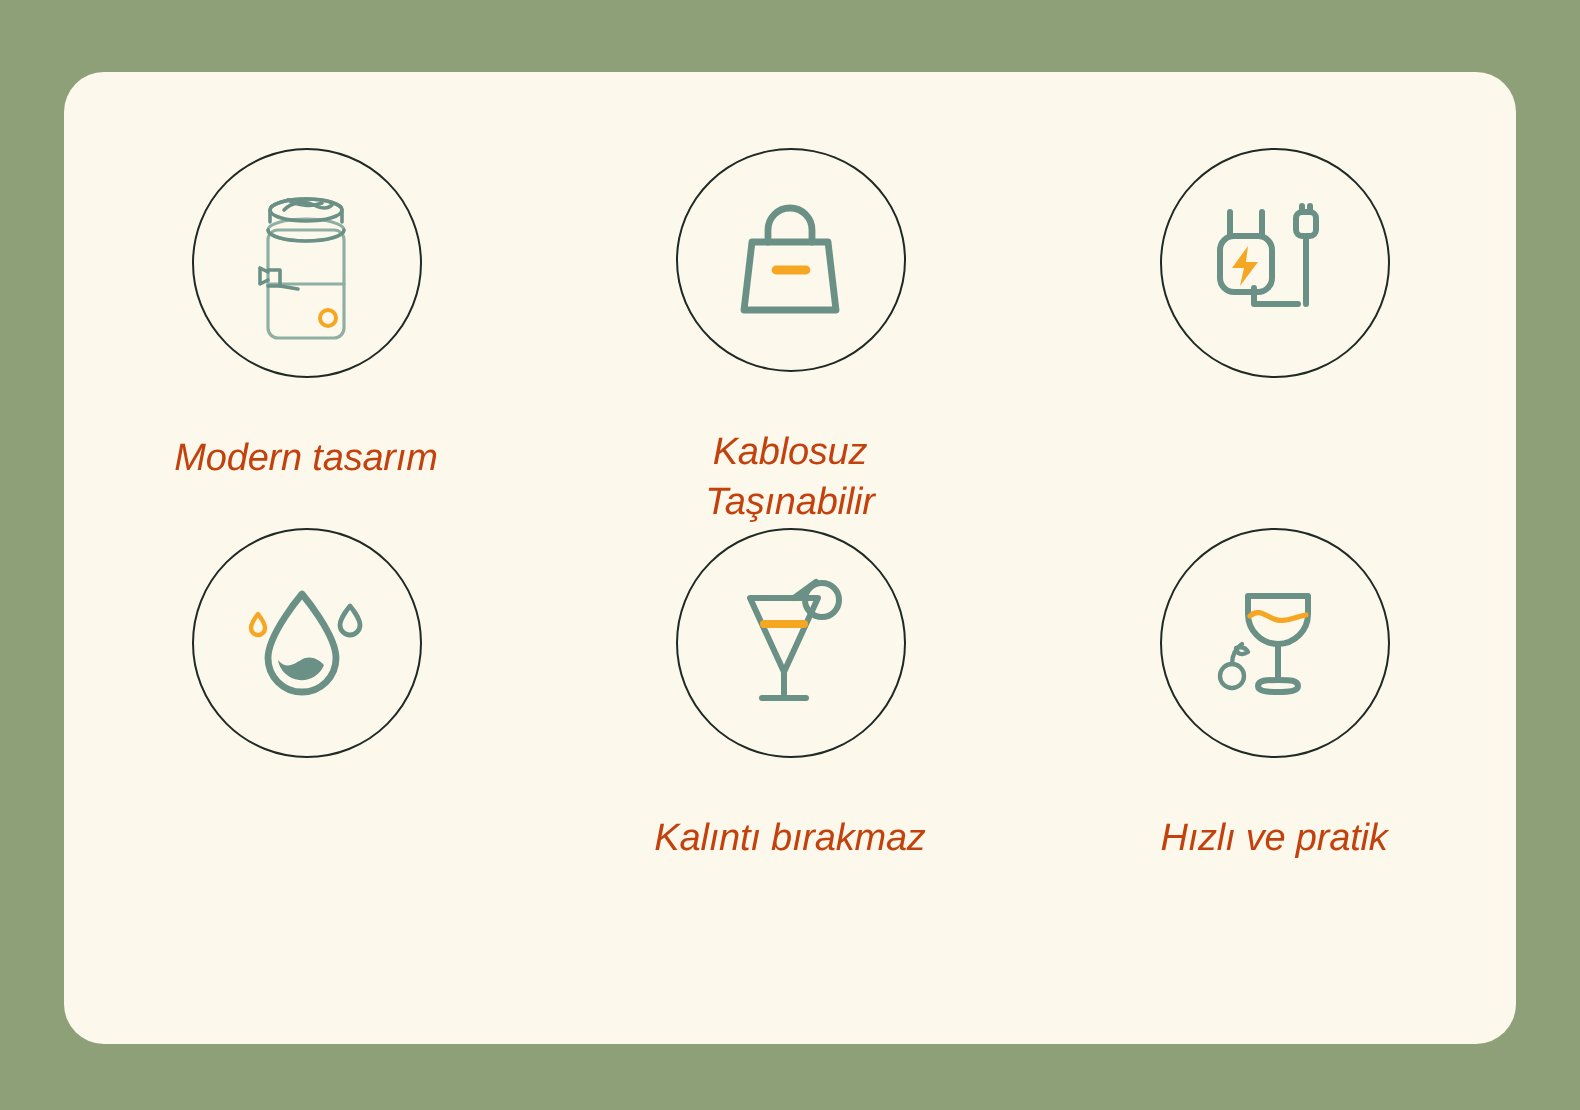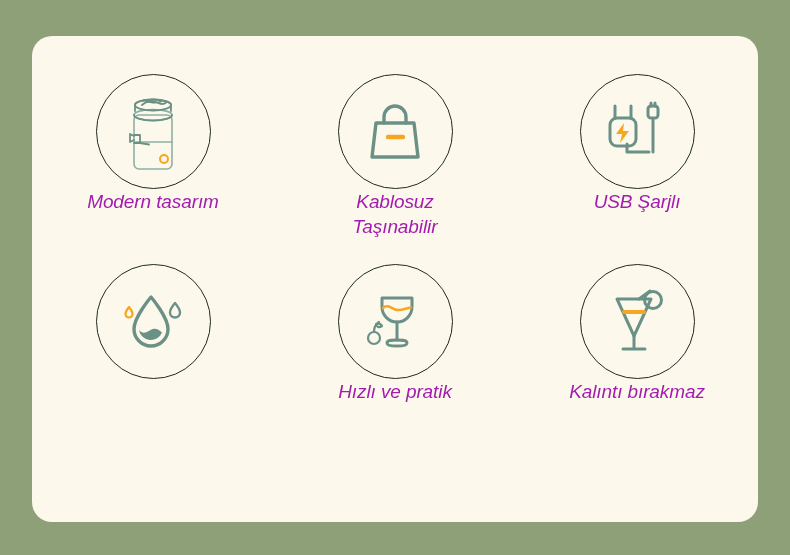--- a/index.html
+++ b/index.html
@@ -51,25 +51,25 @@
     display: flex;
     align-items: center;
     justify-content: center;
     box-sizing: border-box;
     background: transparent;
   }
   .circle svg {
     display: block;
   }
   .caption {
-    margin-top: 0;
+    margin-top: 28px;
     font-style: italic;
     font-size: 19px;
     line-height: 1.32;
-    color: #a21caf;
+    color: #c2410c;
     text-align: center;
     letter-spacing: -0.1px;
     white-space: pre-line;
   }
 </style>
 </head>
 <body>
 
 <div class="stage">
   <div class="card">
@@ -128,34 +128,51 @@
                 <path d="M24 46 v8 h22"></path>
                 <path d="M50 22 v32"></path>
                 <rect x="45" y="8" width="10" height="12" rx="3"></rect>
                 <path d="M48 8 v-3"></path>
                 <path d="M52 8 v-3"></path>
               </g>
               <path d="M21 25 l-8 11 h6 l-2 9 l9 -12 h-6 z" fill="#F5A623"></path>
             </svg>
           </span>
         </div>
-        <div class="caption">USB Şarjlı</div>
       </div>
 
       <div class="feature">
         <div class="circle">
           <span>
             <svg width="66" height="66" viewBox="0 0 66 66" fill="none">
               <path d="M31 8 C31 8 14 28 14 40 a17 17 0 0 0 34 0 C48 28 31 8 31 8 Z" stroke="#6B9187" stroke-width="3.4" fill="none" stroke-linejoin="round"></path>
               <path d="M19 41 c4 5 8 2 11.5 0 c4 -2.4 8 -1 11.5 2.5 a12 12 0 0 1 -23 -2.5 Z" fill="#6B9187"></path>
               <path d="M55 14 c0 0 -5 6 -5 9.5 a5 5 0 0 0 10 0 C60 20 55 14 55 14 Z" stroke="#6B9187" stroke-width="2.4" fill="none" stroke-linejoin="round"></path>
               <path d="M9 18 c0 0 -3.5 4.5 -3.5 7 a3.5 3.5 0 0 0 7 0 C12.5 22.5 9 18 9 18 Z" stroke="#F5A623" stroke-width="2.2" fill="none" stroke-linejoin="round"></path>
             </svg>
           </span>
         </div>
+      </div>
+
+      <div class="feature">
+        <div class="circle">
+          <span>
+            <svg width="64" height="70" viewBox="0 0 64 70" fill="none">
+              <g stroke="#6B9187" stroke-width="3" fill="none" stroke-linecap="round" stroke-linejoin="round">
+                <path d="M12 12 h34 l-17 37 z"></path>
+                <path d="M29 49 v12"></path>
+                <path d="M18 62 h22"></path>
+                <path d="M34 12 L45 4"></path>
+                <circle cx="48" cy="13" r="8.5"></circle>
+              </g>
+              <path d="M19 25 h20" stroke="#F5A623" stroke-width="4" stroke-linecap="round"></path>
+            </svg>
+          </span>
+        </div>
+        <div class="caption">Kalıntı bırakmaz</div>
       </div>
 
       <div class="feature">
         <div class="circle">
           <span>
             <svg width="66" height="68" viewBox="0 0 66 68" fill="none">
               <g stroke="#6B9187" stroke-width="3" fill="none" stroke-linecap="round" stroke-linejoin="round">
                 <path d="M20 10 h30 v9 a15 15 0 0 1 -30 0 z"></path>
                 <path d="M35 34 v18"></path>
                 <path d="M25 55 c0 -3 4 -3 10 -3 s10 0 10 3 c0 2.5 -4 3 -10 3 s-10 -0.5 -10 -3 z"></path>
@@ -165,33 +182,15 @@
                 <circle cx="12" cy="50" r="6"></circle>
                 <path d="M12 44 c0 -5 2 -8 5 -10"></path>
                 <path d="M14 36 c3 -1 5 0 6 2 c-3 2 -6 1 -6 -2 z"></path>
               </g>
             </svg>
           </span>
         </div>
         <div class="caption">Hızlı ve pratik</div>
       </div>
 
-      <div class="feature">
-        <div class="circle">
-          <span>
-            <svg width="64" height="70" viewBox="0 0 64 70" fill="none">
-              <g stroke="#6B9187" stroke-width="3" fill="none" stroke-linecap="round" stroke-linejoin="round">
-                <path d="M12 12 h34 l-17 37 z"></path>
-                <path d="M29 49 v12"></path>
-                <path d="M18 62 h22"></path>
-                <path d="M34 12 L45 4"></path>
-                <circle cx="48" cy="13" r="8.5"></circle>
-              </g>
-              <path d="M19 25 h20" stroke="#F5A623" stroke-width="4" stroke-linecap="round"></path>
-            </svg>
-          </span>
-        </div>
-        <div class="caption">Kalıntı bırakmaz</div>
-      </div>
-
     </div>
   </div>
 </div>
 
 </body></html>

